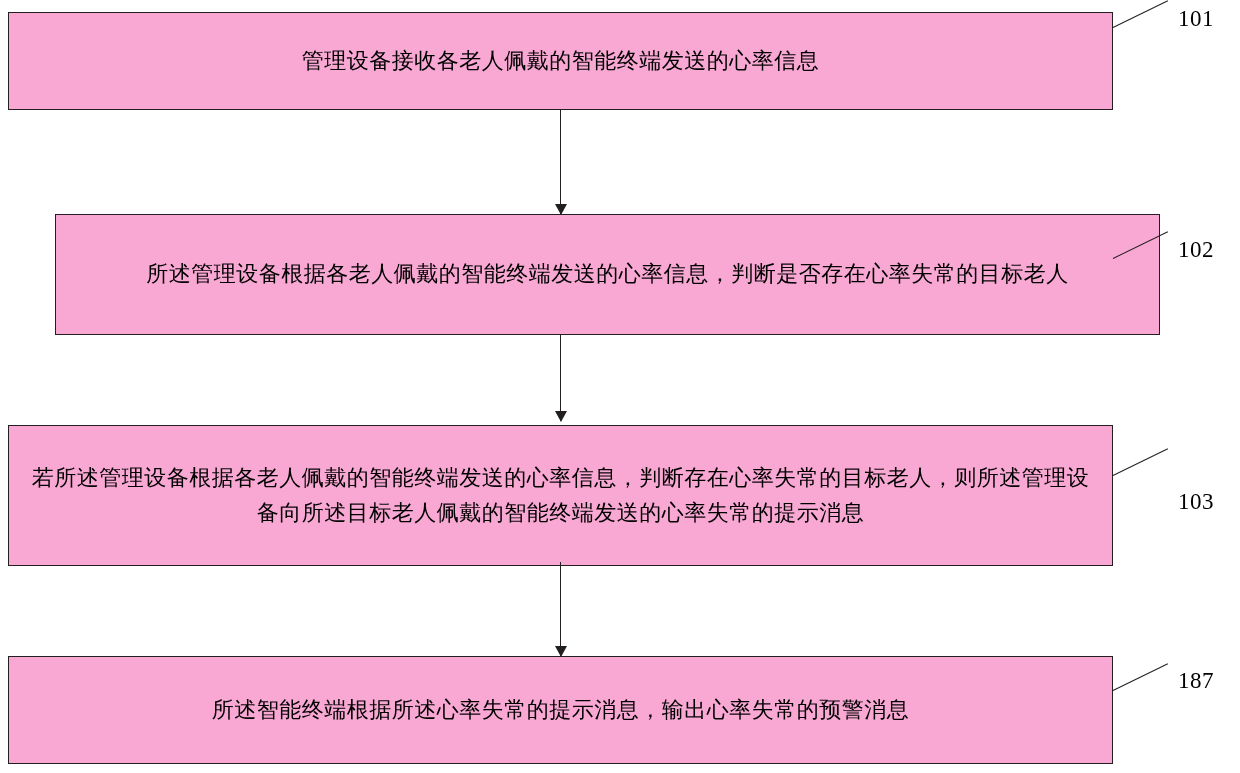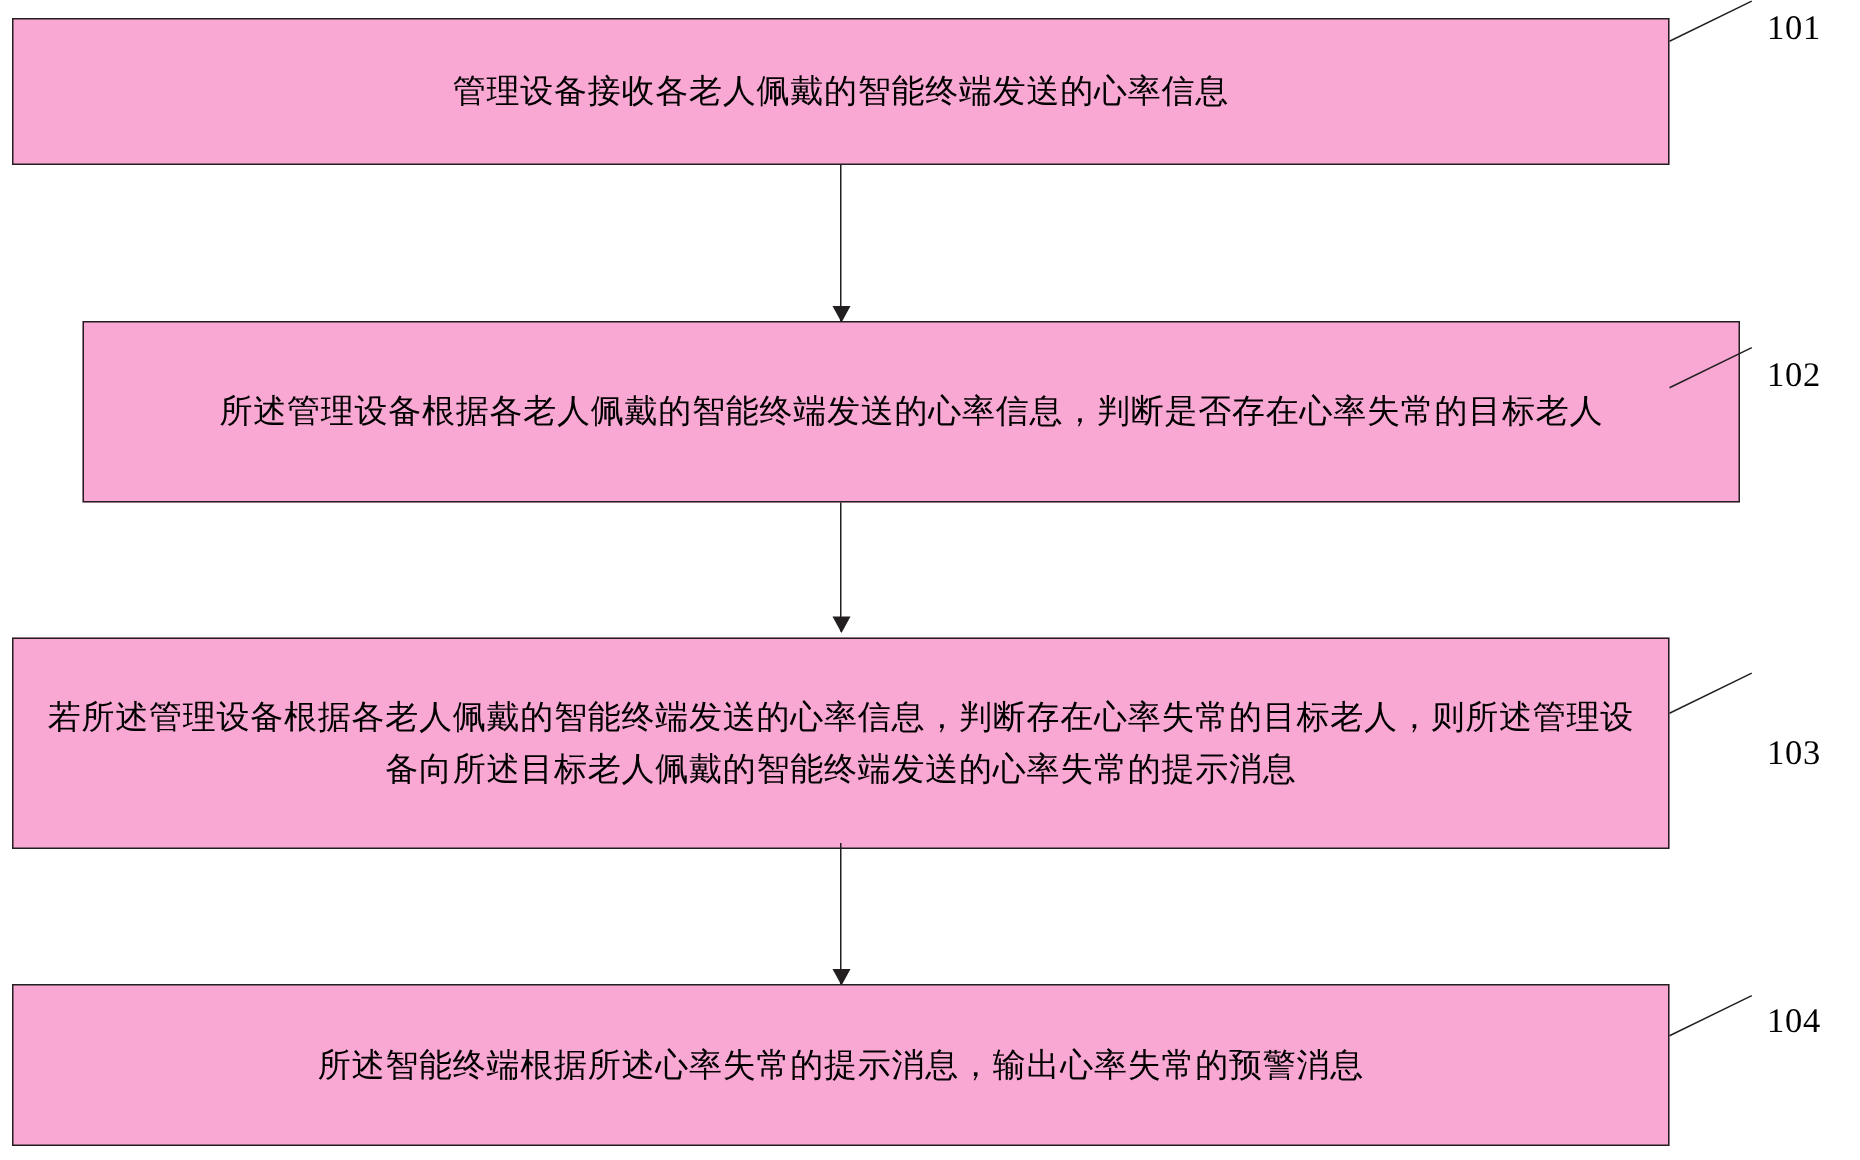--- a/index.html
+++ b/index.html
@@ -91,15 +91,15 @@
   </div>
   <div class="leader" style="left:1113px; top:475px; width:61px; transform: rotate(-26deg);"></div>
   <div class="ref-label" style="left:1178px; top:453px;margin-top:36px;">103</div>
 
   <div class="arrow" style="left:560px; top:562px; height:94px;"></div>
 
   <div class="node" style="left:8px; top:656px; width:1105px; height:108px;">
     <span class="node-text">所述智能终端根据所述心率失常的提示消息，输出心率失常的预警消息</span>
   </div>
   <div class="leader" style="left:1113px; top:690px; width:61px; transform: rotate(-26deg);"></div>
-  <div class="ref-label" style="left:1178px; top:668px;">104</div>
+  <div class="ref-label" style="left:1178px; top:668px;">187</div>
 
 </div>
 
 </body></html>

